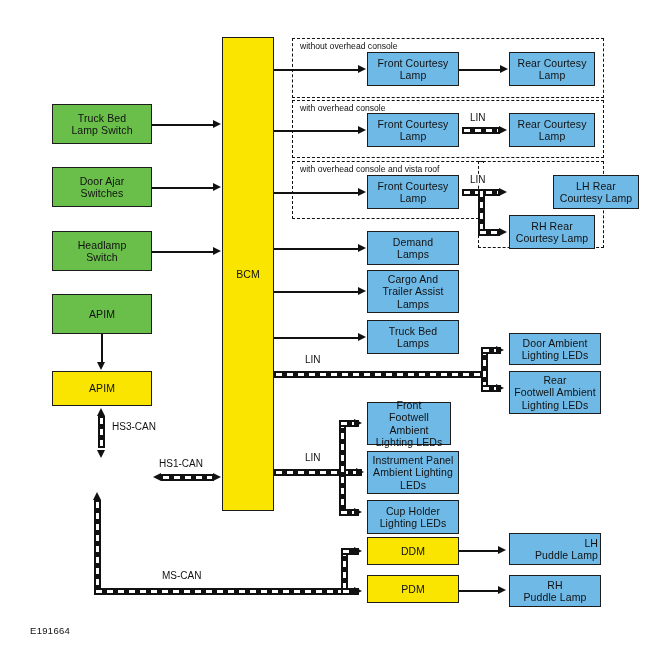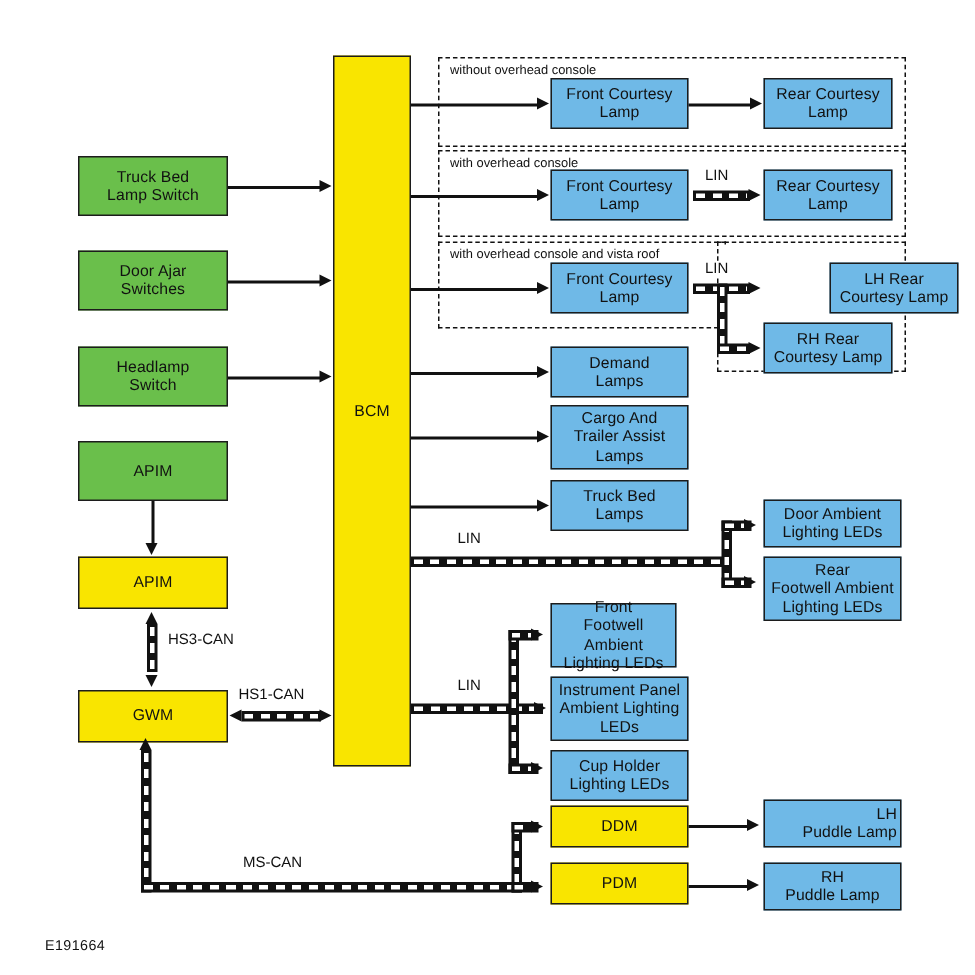--- a/index.html
+++ b/index.html
@@ -91,23 +91,20 @@
   </div>
   <div class="node green" style="left:52px;top:231px;width:100px;height:40px;">
     <span>Headlamp<br>Switch</span>
   </div>
   <div class="node green" style="left:52px;top:294px;width:100px;height:40px;">
     <span>APIM</span>
   </div>
   <div class="node yellow" style="left:52px;top:371px;width:100px;height:35px;">
     <span>APIM</span>
   </div>
-  <div class="node yellow" style="left:52px;top:460px;width:100px;height:35px;">
-    <span>GWM</span>
-  </div>
 
   <div class="node blue" style="left:367px;top:52px;width:92px;height:34px;">
     <span>Front Courtesy<br>Lamp</span>
   </div>
   <div class="node blue" style="left:509px;top:52px;width:86px;height:34px;">
     <span>Rear Courtesy<br>Lamp</span>
   </div>
 
   <div class="node blue" style="left:367px;top:113px;width:92px;height:34px;">
     <span>Front Courtesy<br>Lamp</span>

